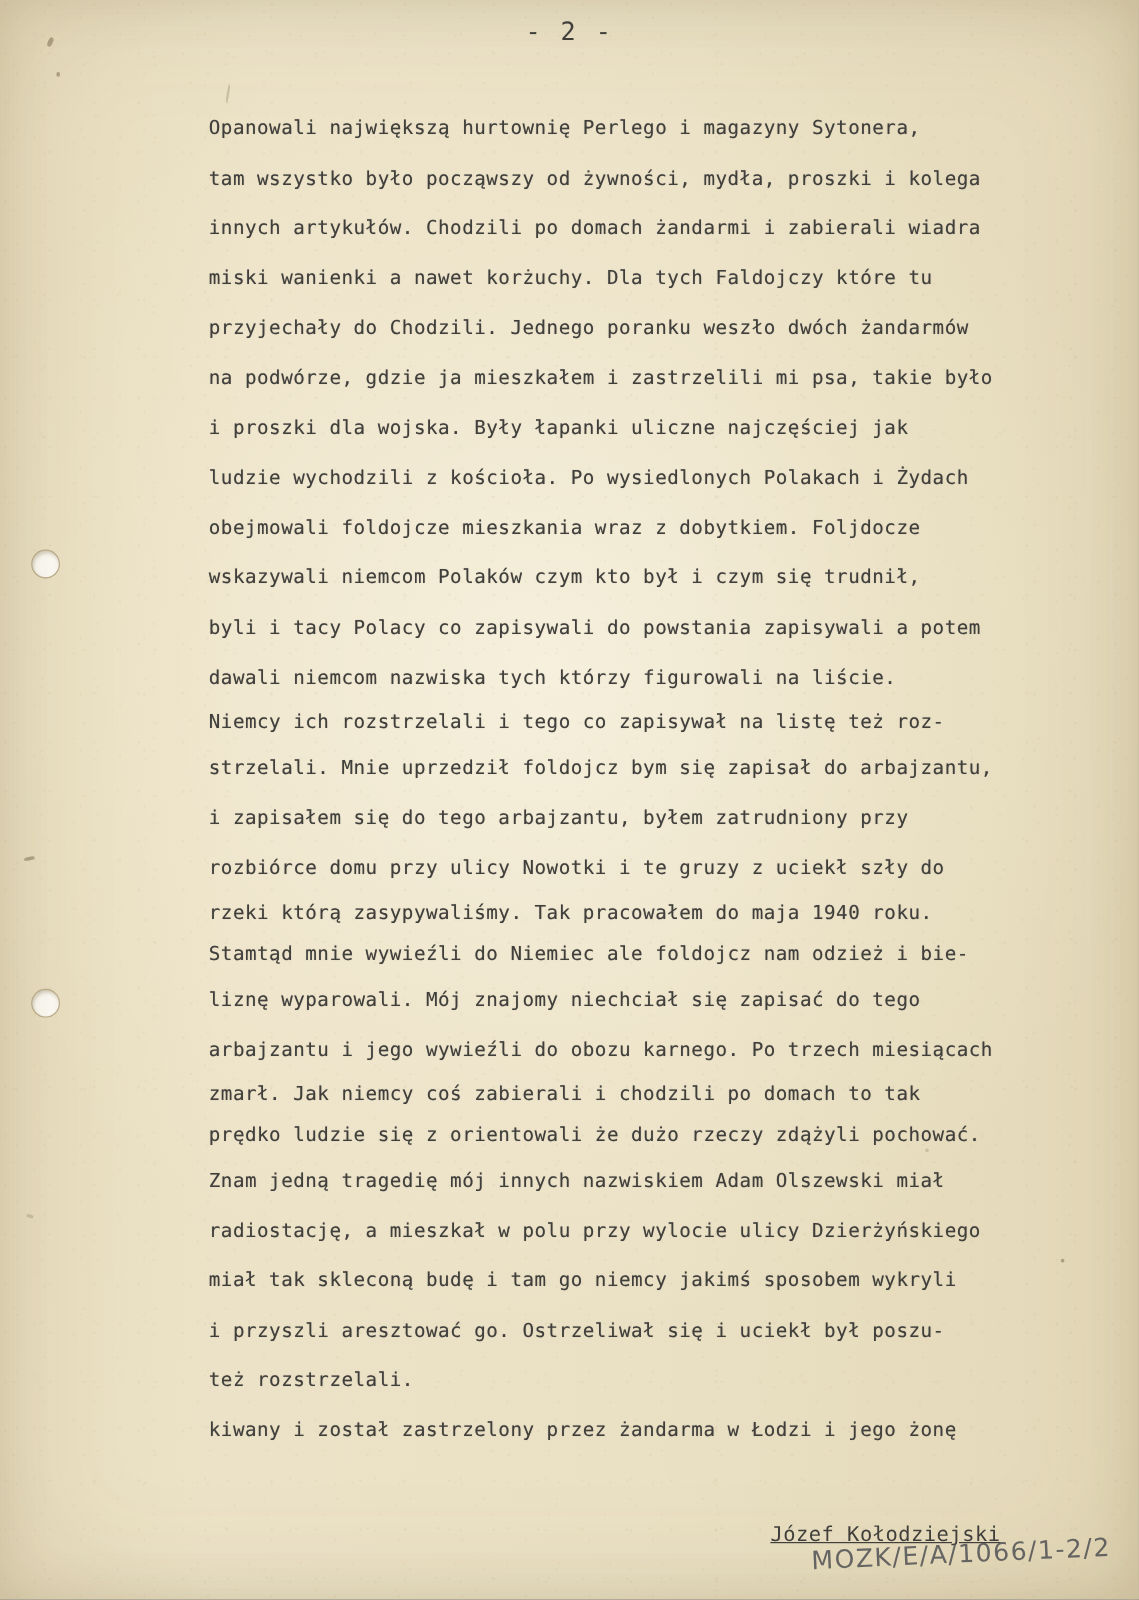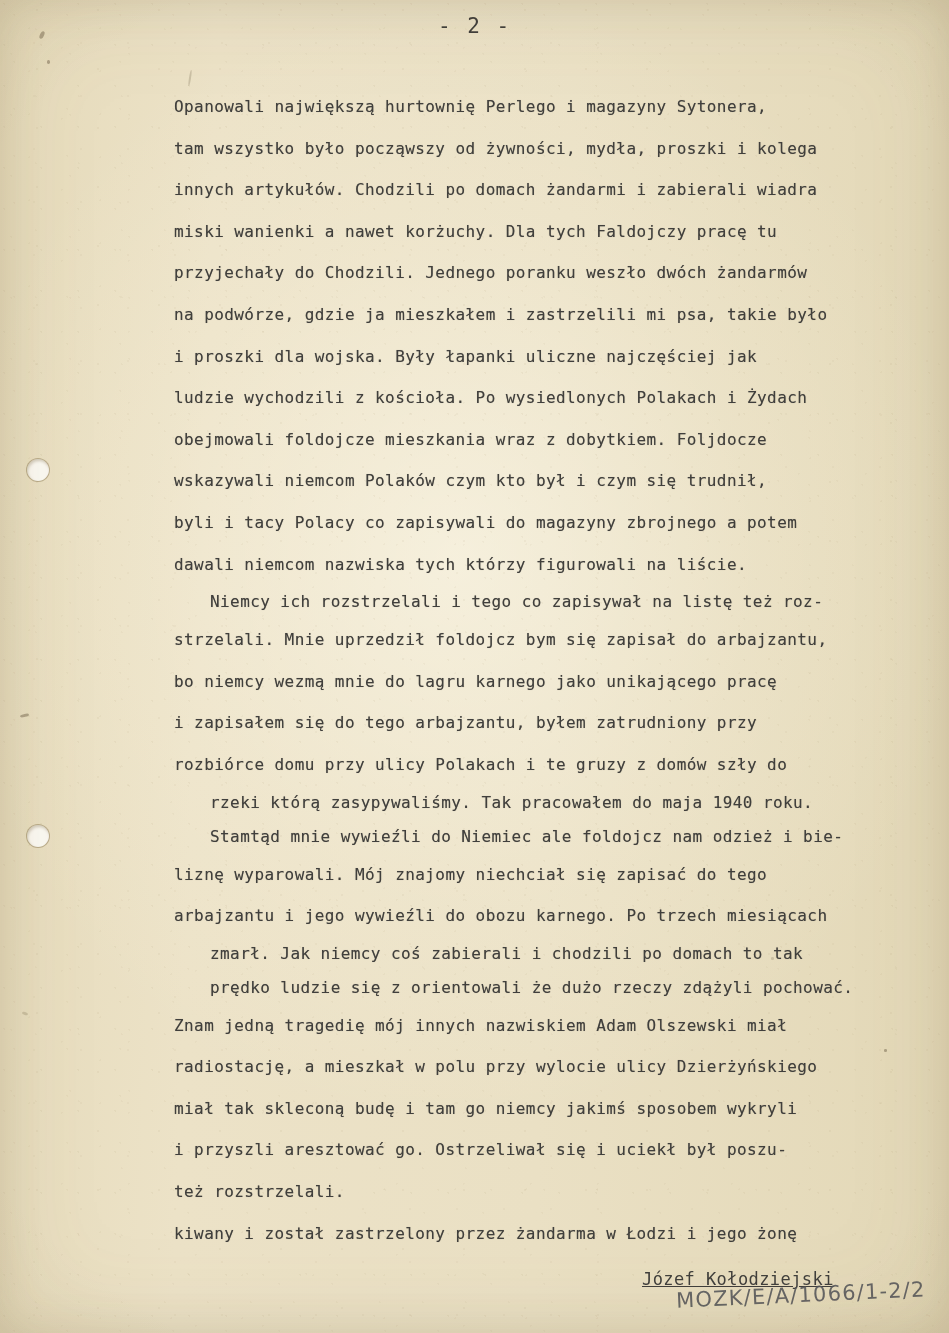--- a/index.html
+++ b/index.html
@@ -74,21 +74,21 @@
     height: 41.6px;
     line-height: 41.6px;
     font-size: 16px;
     letter-spacing: 0.42px;
     white-space: pre;
     color: #403f3c;
     text-shadow: 0 0 0.7px rgba(60,58,54,0.45);
   }
 
   
-  .line.tight { height: 34px; line-height: 34px; margin-left: 36px; }
+  .line.tight { height: 34px; line-height: 34px; }
 
   .signature {
     position: absolute;
     left: 642px;
     top: 1269px;
     font-size: 17px;
     letter-spacing: 0.42px;
     white-space: pre;
     color: #403f3c;
     text-decoration: underline;
@@ -153,34 +153,33 @@
   <div class="fleck f5"></div>
   <div class="fleck f6"></div>
   <div class="fleck f7"></div>
 
   <div class="page-number">- 2 -</div>
 
   <div class="body-text">
     <div class="line">Opanowali największą hurtownię Perlego i magazyny Sytonera,</div>
     <div class="line">tam wszystko było począwszy od żywności, mydła, proszki i kolega</div>
     <div class="line">innych artykułów. Chodzili po domach żandarmi i zabierali wiadra</div>
-    <div class="line">miski wanienki a nawet korżuchy. Dla tych Faldojczy pracę tu</div>
+    <div class="line">miski wanienki a nawet korżuchy. Dla tych Faldojczy które tu</div>
     <div class="line">przyjechały do Chodzili. Jednego poranku weszło dwóch żandarmów</div>
     <div class="line">na podwórze, gdzie ja mieszkałem i zastrzelili mi psa, takie było</div>
     <div class="line">i proszki dla wojska. Były łapanki uliczne najczęściej jak</div>
     <div class="line">ludzie wychodzili z kościoła. Po wysiedlonych Polakach i Żydach</div>
     <div class="line">obejmowali foldojcze mieszkania wraz z dobytkiem. Foljdocze</div>
     <div class="line">wskazywali niemcom Polaków czym kto był i czym się trudnił,</div>
-    <div class="line">byli i tacy Polacy co zapisywali do magazyny zbrojnego a potem</div>
+    <div class="line">byli i tacy Polacy co zapisywali do powstania zapisywali a potem</div>
     <div class="line">dawali niemcom nazwiska tych którzy figurowali na liście.</div>
     <div class="line tight">Niemcy ich rozstrzelali i tego co zapisywał na listę też roz-</div>
     <div class="line">strzelali. Mnie uprzedził foldojcz bym się zapisał do arbajzantu,</div>
-    <div class="line">bo niemcy wezmą mnie do lagru karnego jako unikającego pracę</div>
     <div class="line">i zapisałem się do tego arbajzantu, byłem zatrudniony przy</div>
-    <div class="line">rozbiórce domu przy ulicy Polakach i te gruzy z domów szły do</div>
+    <div class="line">rozbiórce domu przy ulicy Nowotki i te gruzy z uciekł szły do</div>
     <div class="line tight">rzeki którą zasypywaliśmy. Tak pracowałem do maja 1940 roku.</div>
     <div class="line tight">Stamtąd mnie wywieźli do Niemiec ale foldojcz nam odzież i bie-</div>
     <div class="line">liznę wyparowali. Mój znajomy niechciał się zapisać do tego</div>
     <div class="line">arbajzantu i jego wywieźli do obozu karnego. Po trzech miesiącach</div>
     <div class="line tight">zmarł. Jak niemcy coś zabierali i chodzili po domach to tak</div>
     <div class="line tight">prędko ludzie się z orientowali że dużo rzeczy zdążyli pochować.</div>
     <div class="line">Znam jedną tragedię mój innych nazwiskiem Adam Olszewski miał</div>
     <div class="line">radiostację, a mieszkał w polu przy wylocie ulicy Dzierżyńskiego</div>
     <div class="line">miał tak skleconą budę i tam go niemcy jakimś sposobem wykryli</div>
     <div class="line">i przyszli aresztować go. Ostrzeliwał się i uciekł był poszu-</div>

